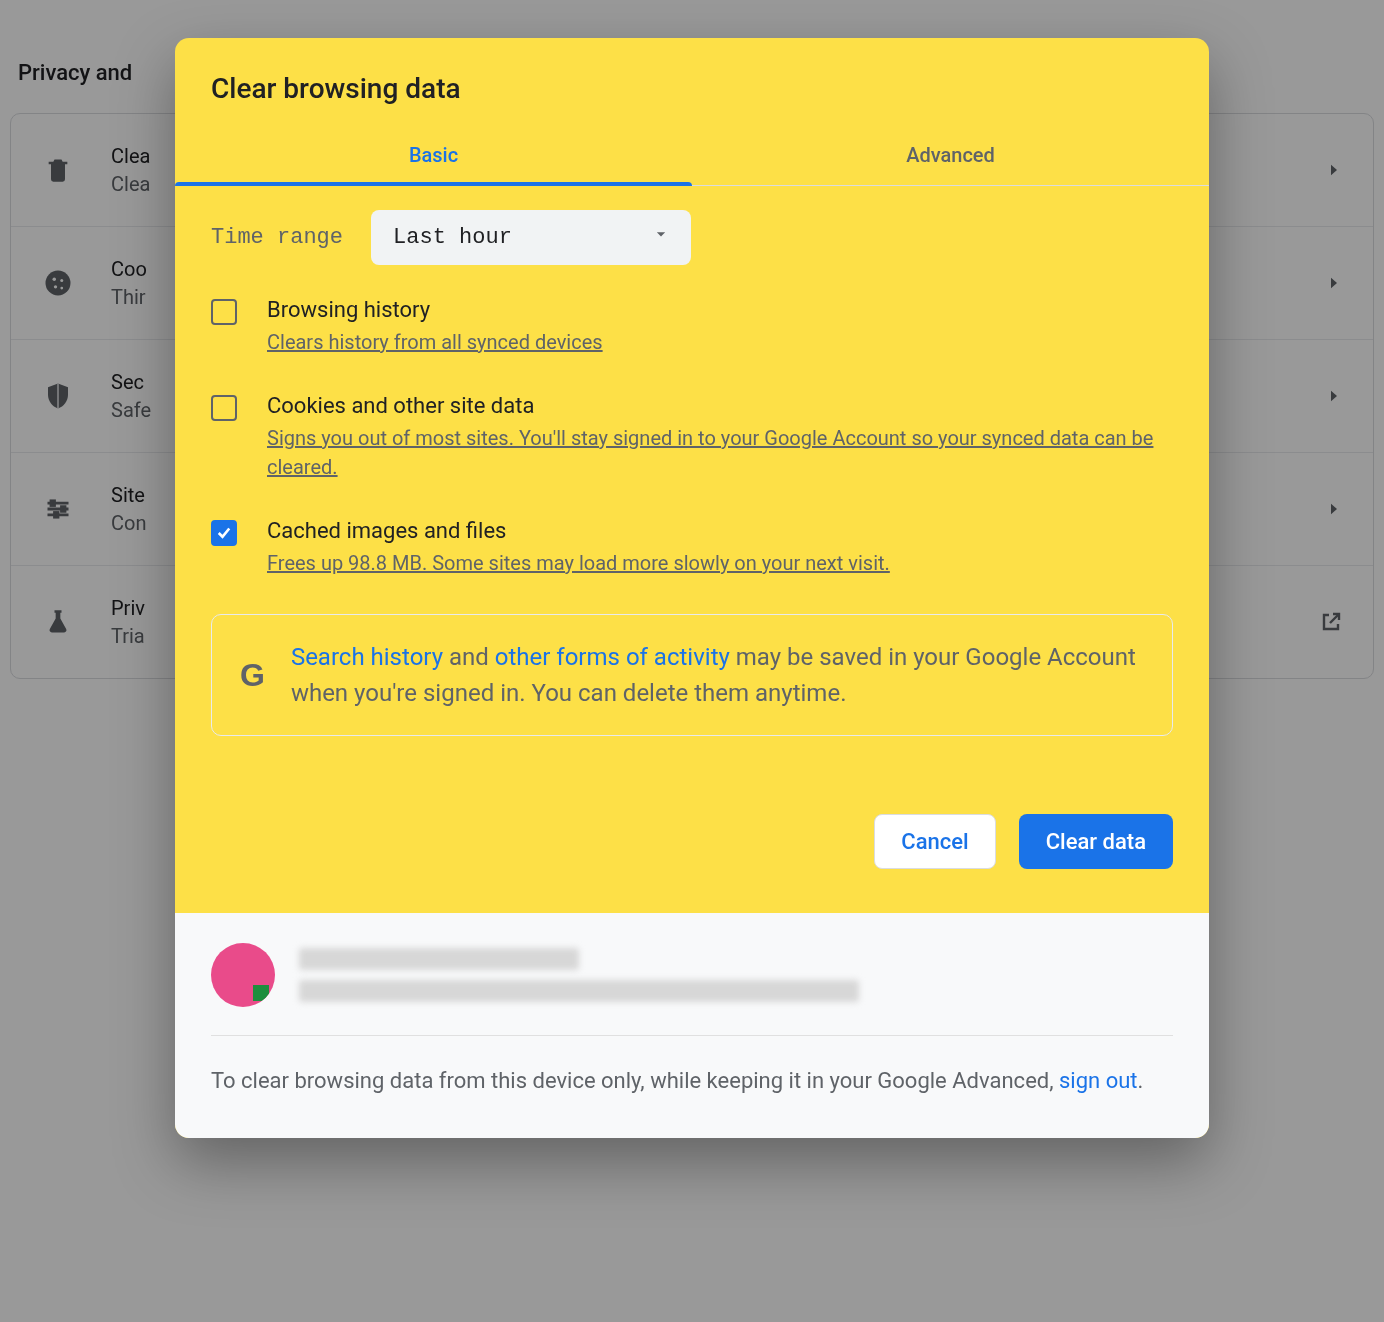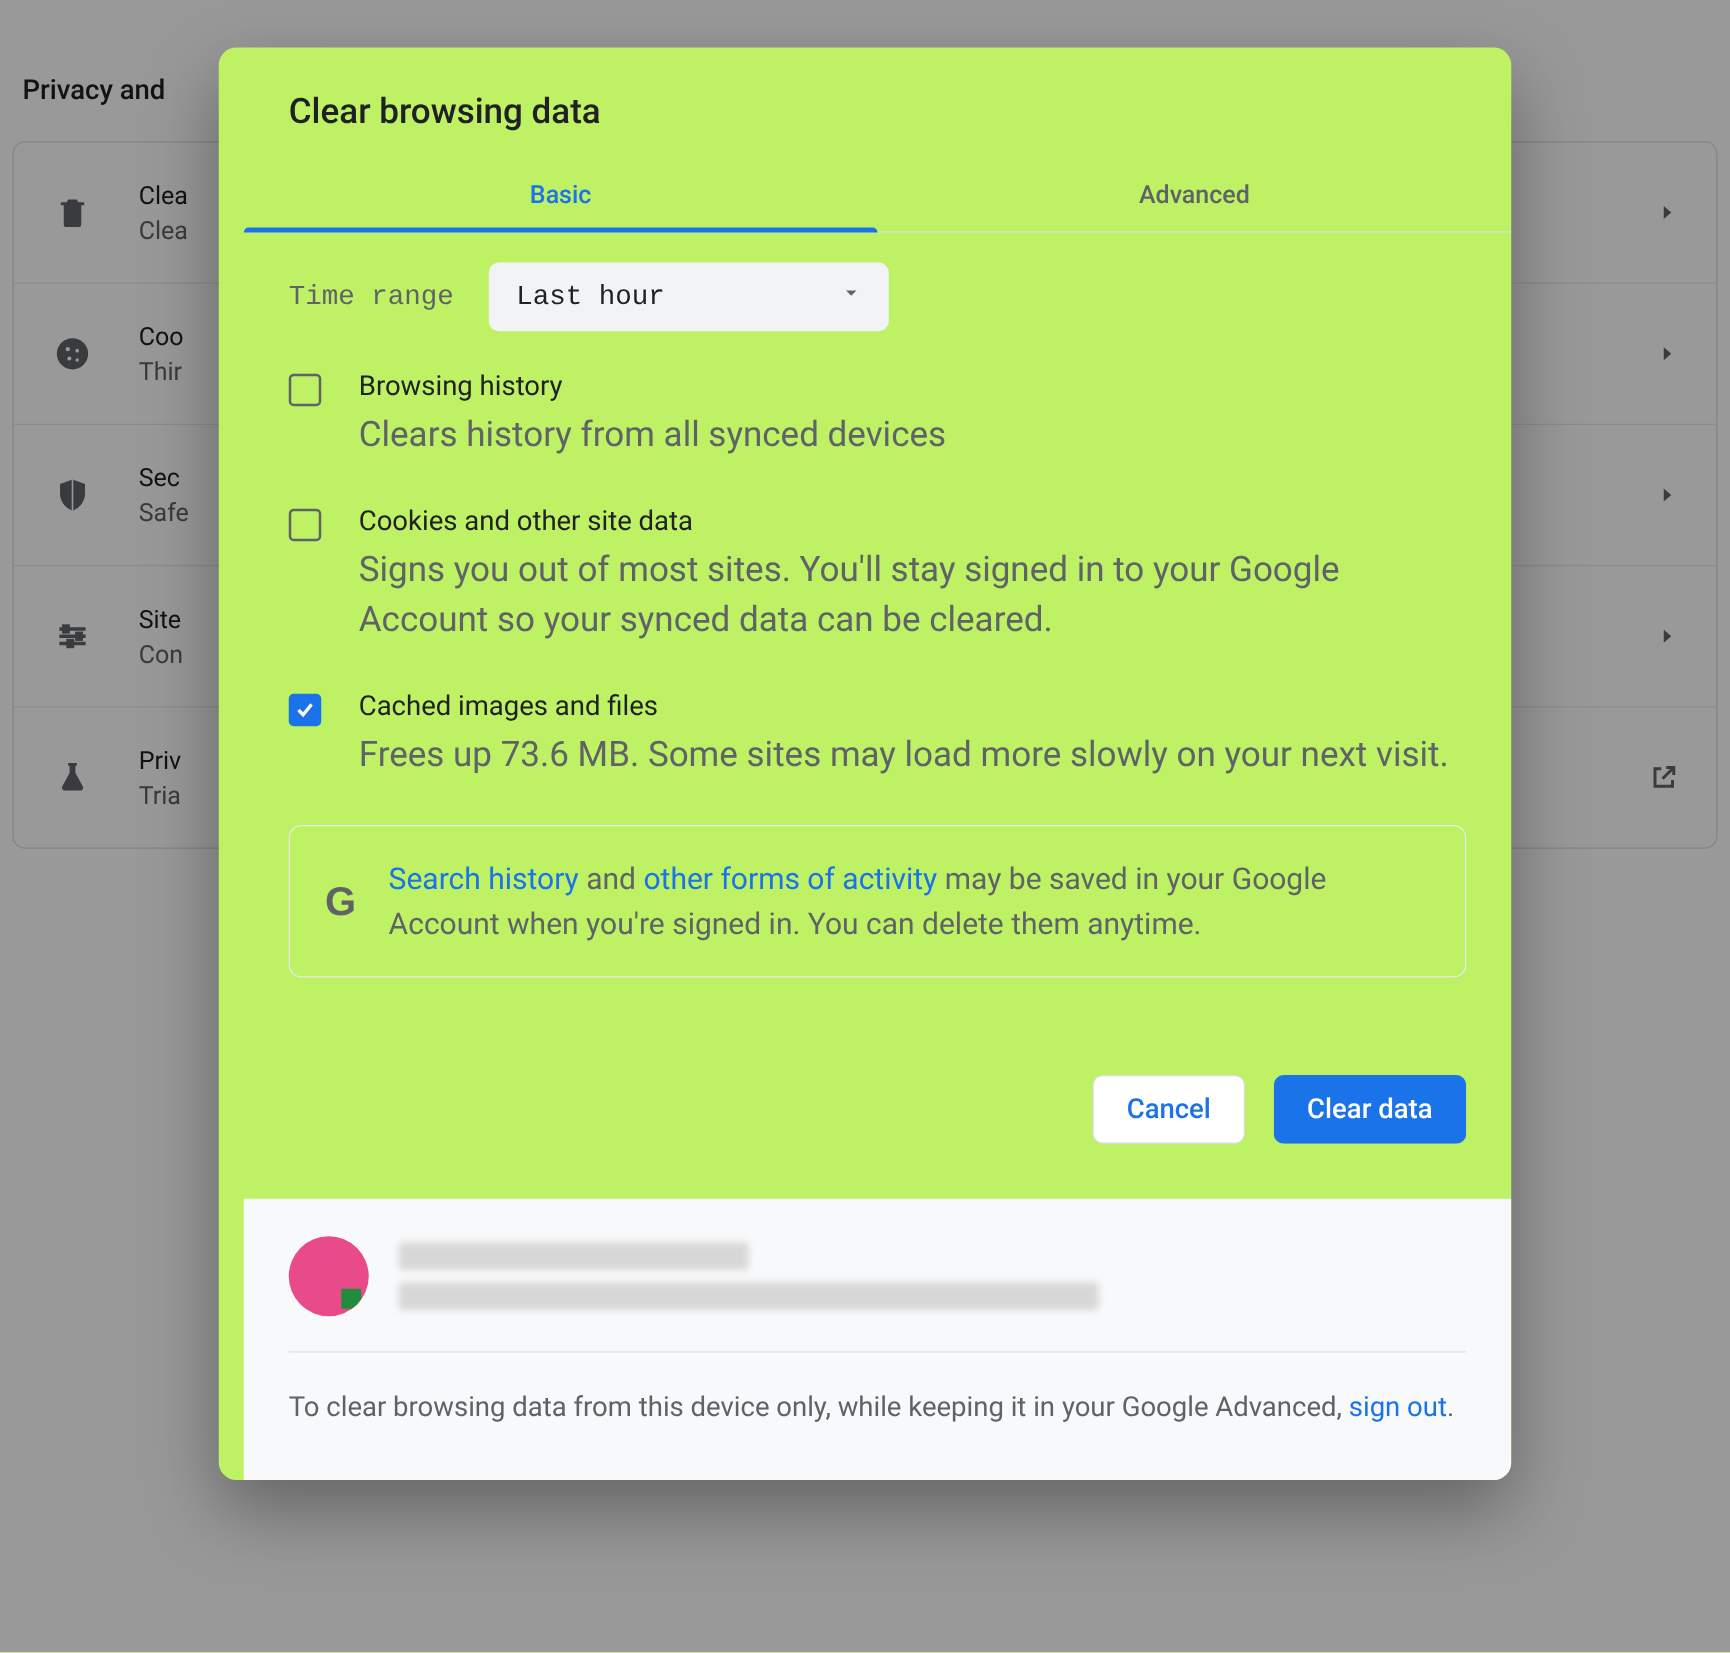--- a/index.html
+++ b/index.html
@@ -50,25 +50,25 @@
   .scrim {
     position:absolute; inset:0;
     background: rgba(0,0,0,0.40);
   }
 
   
   .dialog {
     position:absolute;
     left: 175px; top: 38px;
     width: 1034px;
-    background: #bef264;
+    background: #fde047;
     border-radius: 14px;
     box-shadow: 0 24px 60px rgba(0,0,0,0.35);
     overflow: hidden;
-    display:flex; flex-direction:column;padding-left:20px;
+    display:flex; flex-direction:column;
   }
   .dialog-title {
     font-size: 28px; font-weight: 500; color:#202124;
     padding: 34px 36px 24px 36px;
   }
 
   .tabs {
     display:flex;
     border-bottom: 1px solid #dadce0;
   }
@@ -117,21 +117,21 @@
   .chk {
     width:26px; height:26px; border:2.5px solid #5f6368; border-radius:4px;
     display:flex; align-items:center; justify-content:center;
     cursor:pointer;
   }
   .chk.checked { background:#1a73e8; border-color:#1a73e8; }
   .chk.checked svg { display:block; }
   .chk svg { display:none; }
   .opt-text { flex:1; }
   .opt-title { font-size: 22px; color:#202124; margin-bottom:6px; }
-  .opt-sub   { font-size: 28px; color:#5f6368; line-height:1.45; }
+  .opt-sub   { font-size: 20px; color:#5f6368; line-height:1.45;text-decoration:underline; }
 
   .note {
     display:flex; gap: 26px; align-items:center;
     border:1px solid #e8eaed; border-radius:10px;
     padding: 24px 28px;
     margin-top: 8px;
   }
   .note .g-logo {
     font-weight:700; font-size:32px; color:#5f6368;
     font-family: Arial, sans-serif;
@@ -338,21 +338,21 @@
     <div class="opt">
       <div class="chkwrap">
         <div class="chk checked">
           <svg viewBox="0 0 24 24" width="18" height="18" fill="none" stroke="#fff" stroke-width="3.5">
               <path d="M5 12l5 5 9-11"></path>
             </svg>
         </div>
       </div>
       <div class="opt-text">
         <div class="opt-title">Cached images and files</div>
-        <div class="opt-sub">Frees up 73.6 MB. Some sites may load more slowly on your next visit.</div>
+        <div class="opt-sub">Frees up 98.8 MB. Some sites may load more slowly on your next visit.</div>
       </div>
     </div>
 
     <div class="note">
       <div class="g-logo">G</div>
       <div class="note-text">
         <span class="link">Search history</span><span> and </span><span class="link">other forms of activity</span><span> may be saved in your Google Account when you're signed in. You can delete them anytime.</span>
       </div>
     </div>
   </div>

